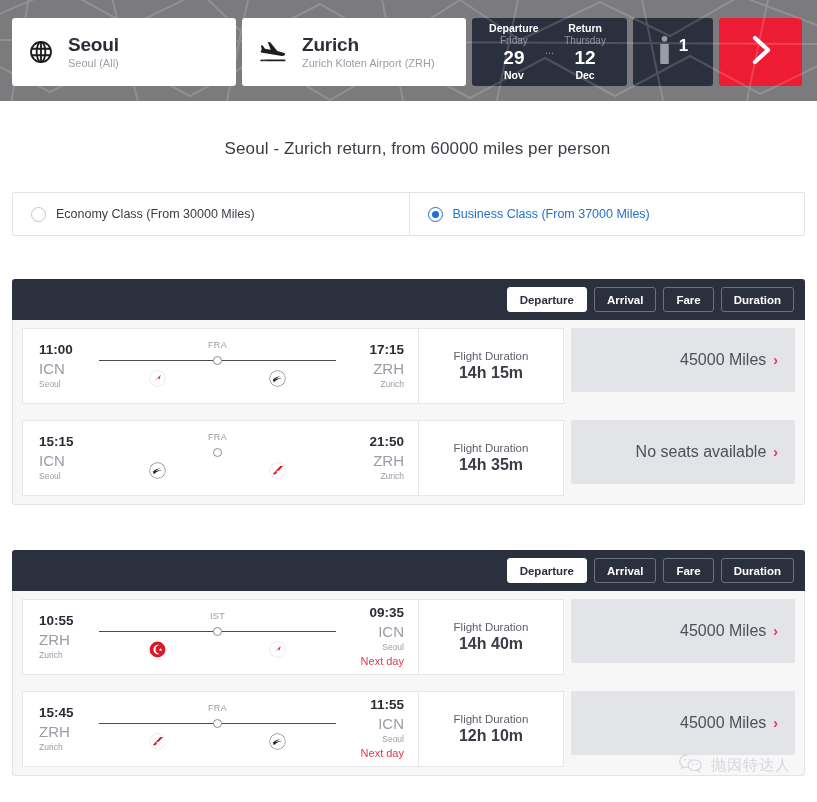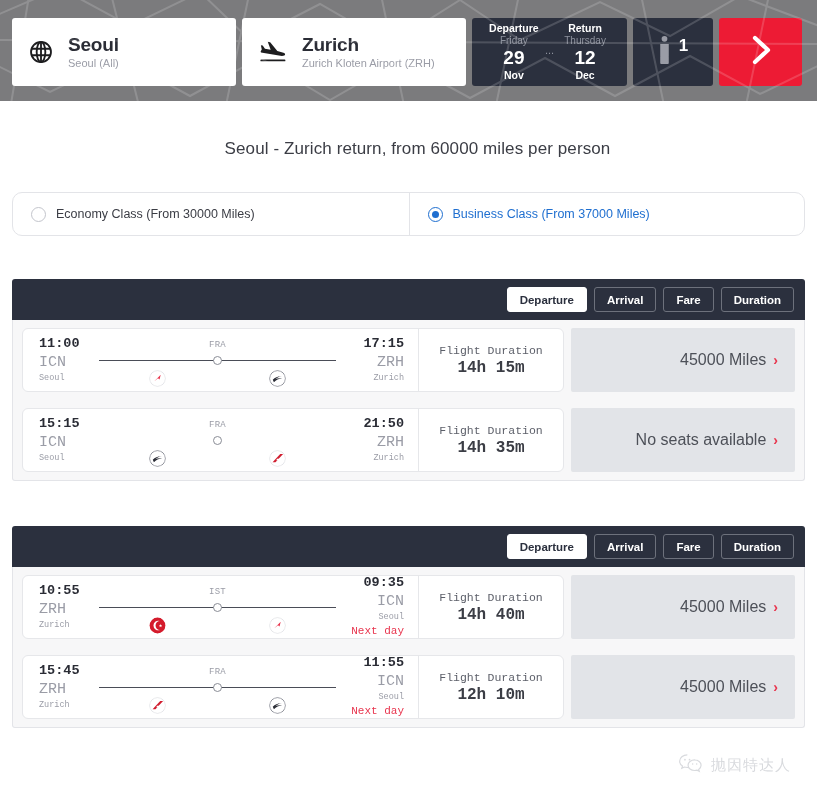--- a/index.html
+++ b/index.html
@@ -125,21 +125,21 @@
     color: #3b3d45;
     padding: 38px 0 0 18px;
     letter-spacing: .1px;
   }
 
   
   .class-row {
     margin: 33px 12px 0 12px;
     display: flex;
     border: 1px solid #e3e4e8;
-    border-radius: 10px;
+    border-radius: 2px;
     background: #fff;
     overflow: hidden;
     height: 44px;
   }
   .class-opt {
     flex: 1 1 50%;
     display: flex;
     align-items: center;
     gap: 10px;
     padding: 0 18px;
@@ -210,25 +210,24 @@
   
   .flight-row {
     display: flex;
     padding: 8px 9px;
     gap: 7px;
   }
   .flight-main {
     flex: 1 1 auto;
     background: #ffffff;
     border: 1px solid #e6e7ea;
-    border-radius: 6px;
+    border-radius: 0;
     display: flex;
     align-items: stretch;
-    height: 64px;
-    font-family: Liberation Mono, monospace;
+    height: 76px;
   }
 
   .endpoint {
     width: 72px;
     padding-left: 16px;
     display: flex;
     flex-direction: column;
     justify-content: center;
   }
   .endpoint.right {

